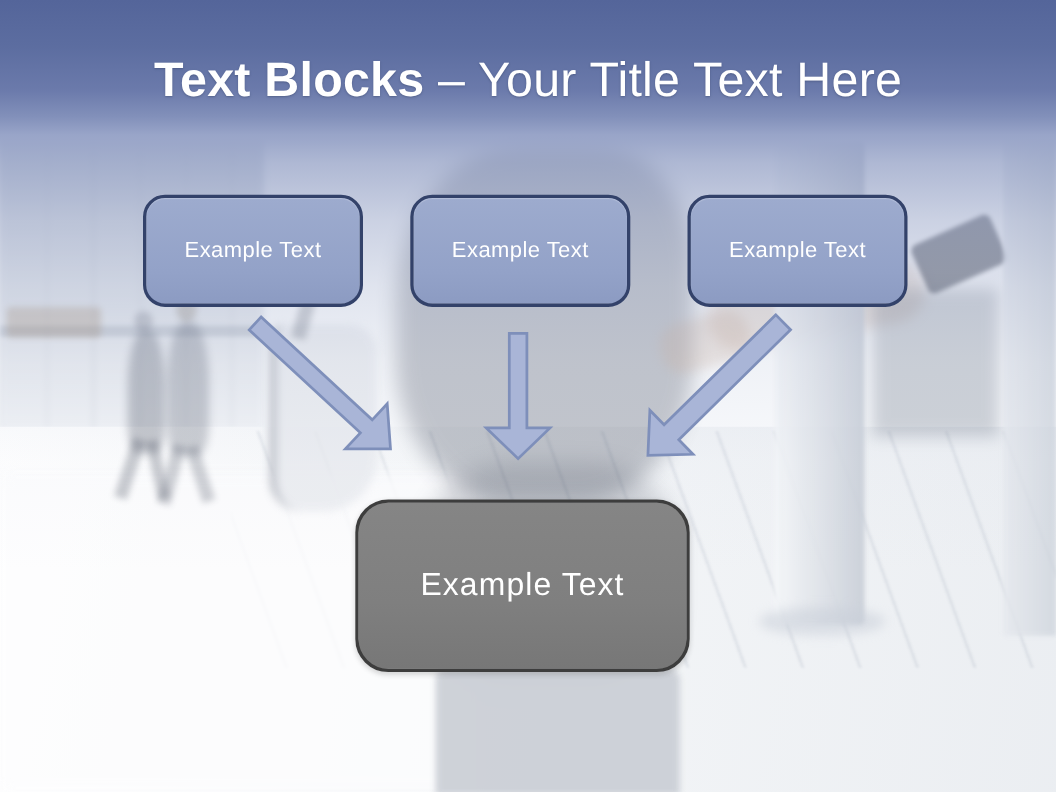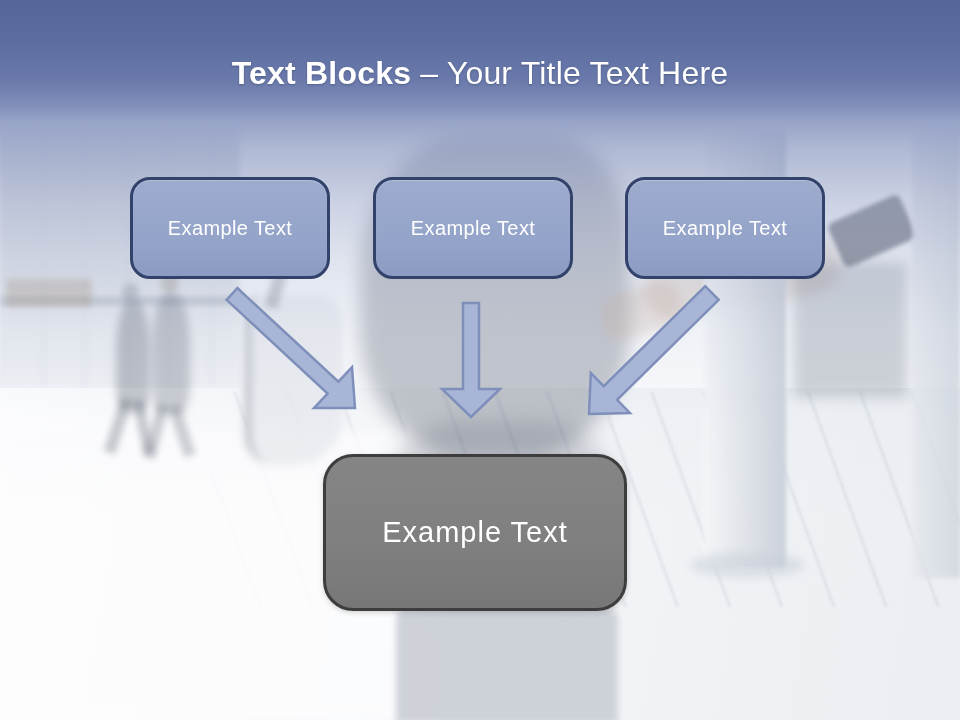--- a/index.html
+++ b/index.html
@@ -74,21 +74,21 @@
       var(--header-bottom) 122px,
       rgba(138,152,192,0.68) 148px,
       rgba(146,159,196,0.46) 200px,
       rgba(160,172,204,0.30) 260px,
       rgba(178,188,214,0.16) 330px,
       rgba(200,208,228,0.06) 420px,
       rgba(255,255,255,0) 520px);}
 
   
   .title{position:absolute;left:0;top:51px;width:960px;height:44px;line-height:44px;
-    text-align:center;color:var(--title-text);font-size:32px;letter-spacing:.2px;
+    text-align:center;color:var(--title-text);font-size:44px;letter-spacing:.2px;
     text-shadow:0 1px 2px rgba(35,45,75,.35);}
   .title .bold{font-weight:bold;}
 
   .tblock{position:absolute;width:200px;height:102px;top:177px;box-sizing:border-box;
     background:linear-gradient(180deg,var(--block-fill-light) 0%,var(--block-fill) 70%,#8c9bc2 100%);
     border:3px solid var(--block-border);border-radius:20px;
     display:flex;align-items:center;justify-content:center;
     color:var(--block-text);font-size:20px;letter-spacing:.4px;
     box-shadow:inset 0 1px 1px rgba(255,255,255,.25);}
   .tblock-1{left:130px;}

